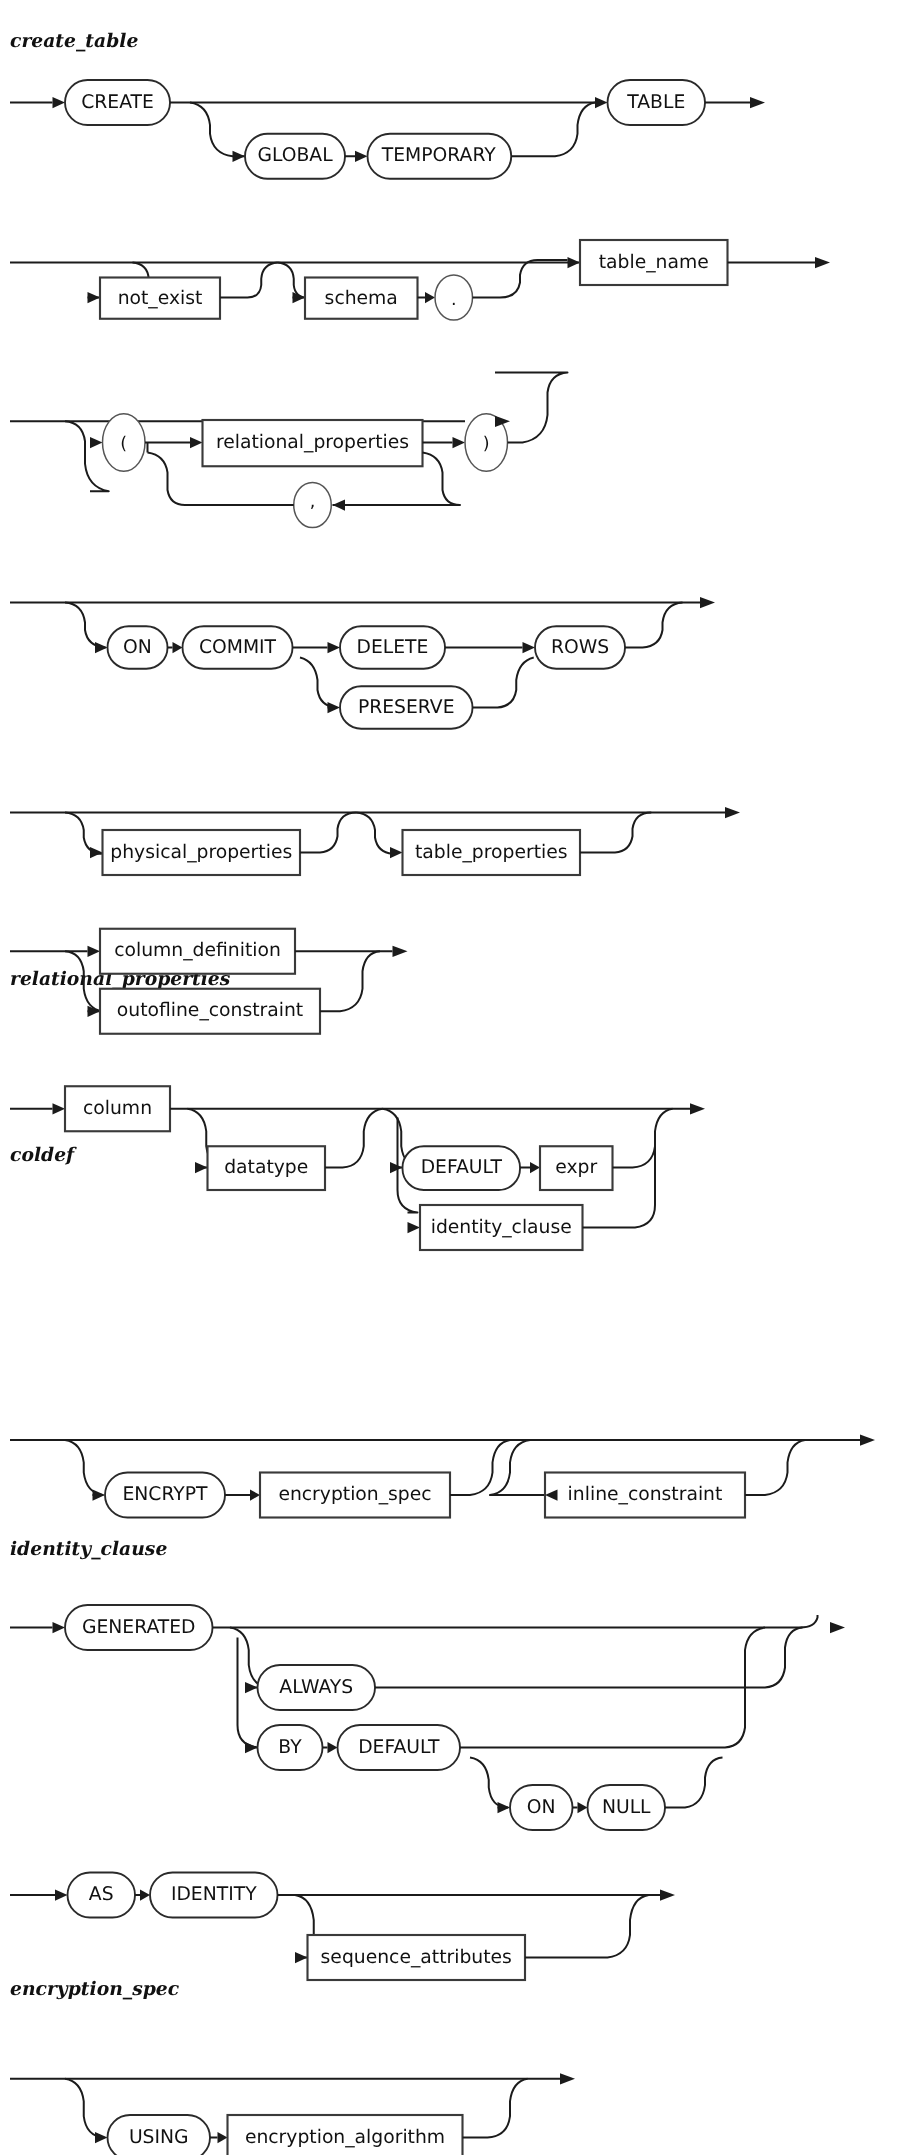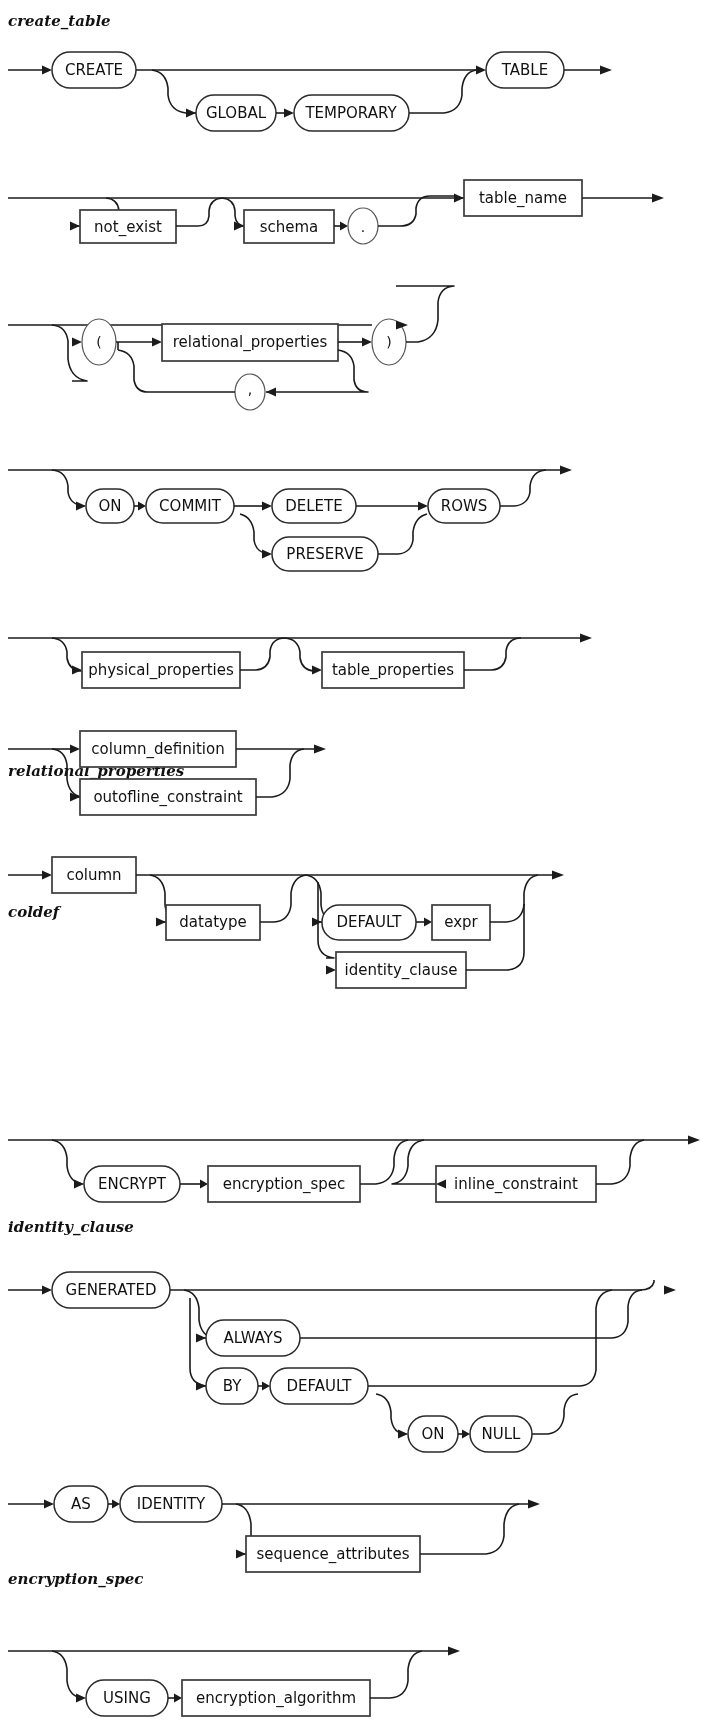--- a/index.html
+++ b/index.html
@@ -10,21 +10,21 @@
   }
   body {
     width: 720px;
     height: 1724px;
     position: relative;
     font-family: "DejaVu Sans", sans-serif;
     overflow: hidden;
   }
   #stage {
     position: absolute;
-    left: 0; top: 0;
+    left: 0; top: 12px;
     width: 720px; height: 1220px;
   }
   svg.diagram {
     position: absolute;
     left: 0; top: 0;
     width: 720px;
     height: 1724px;
     display: block;
   }
   

